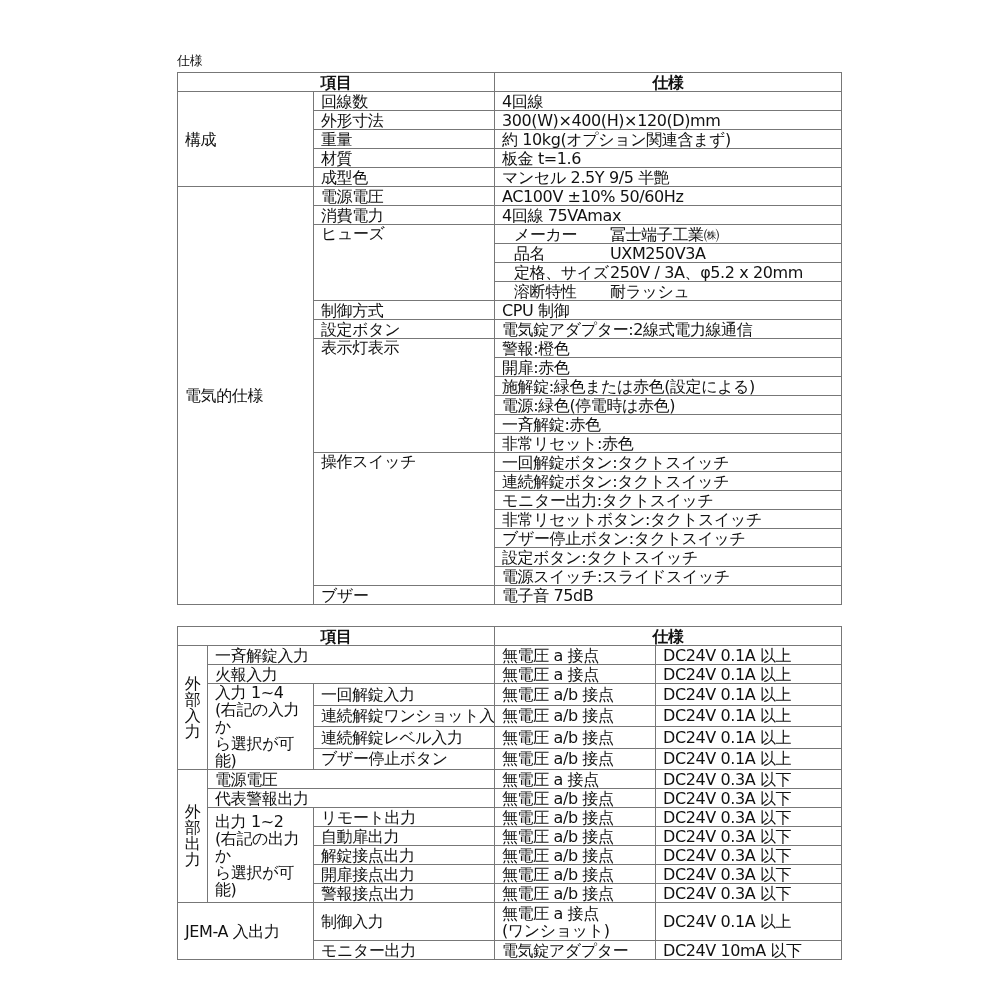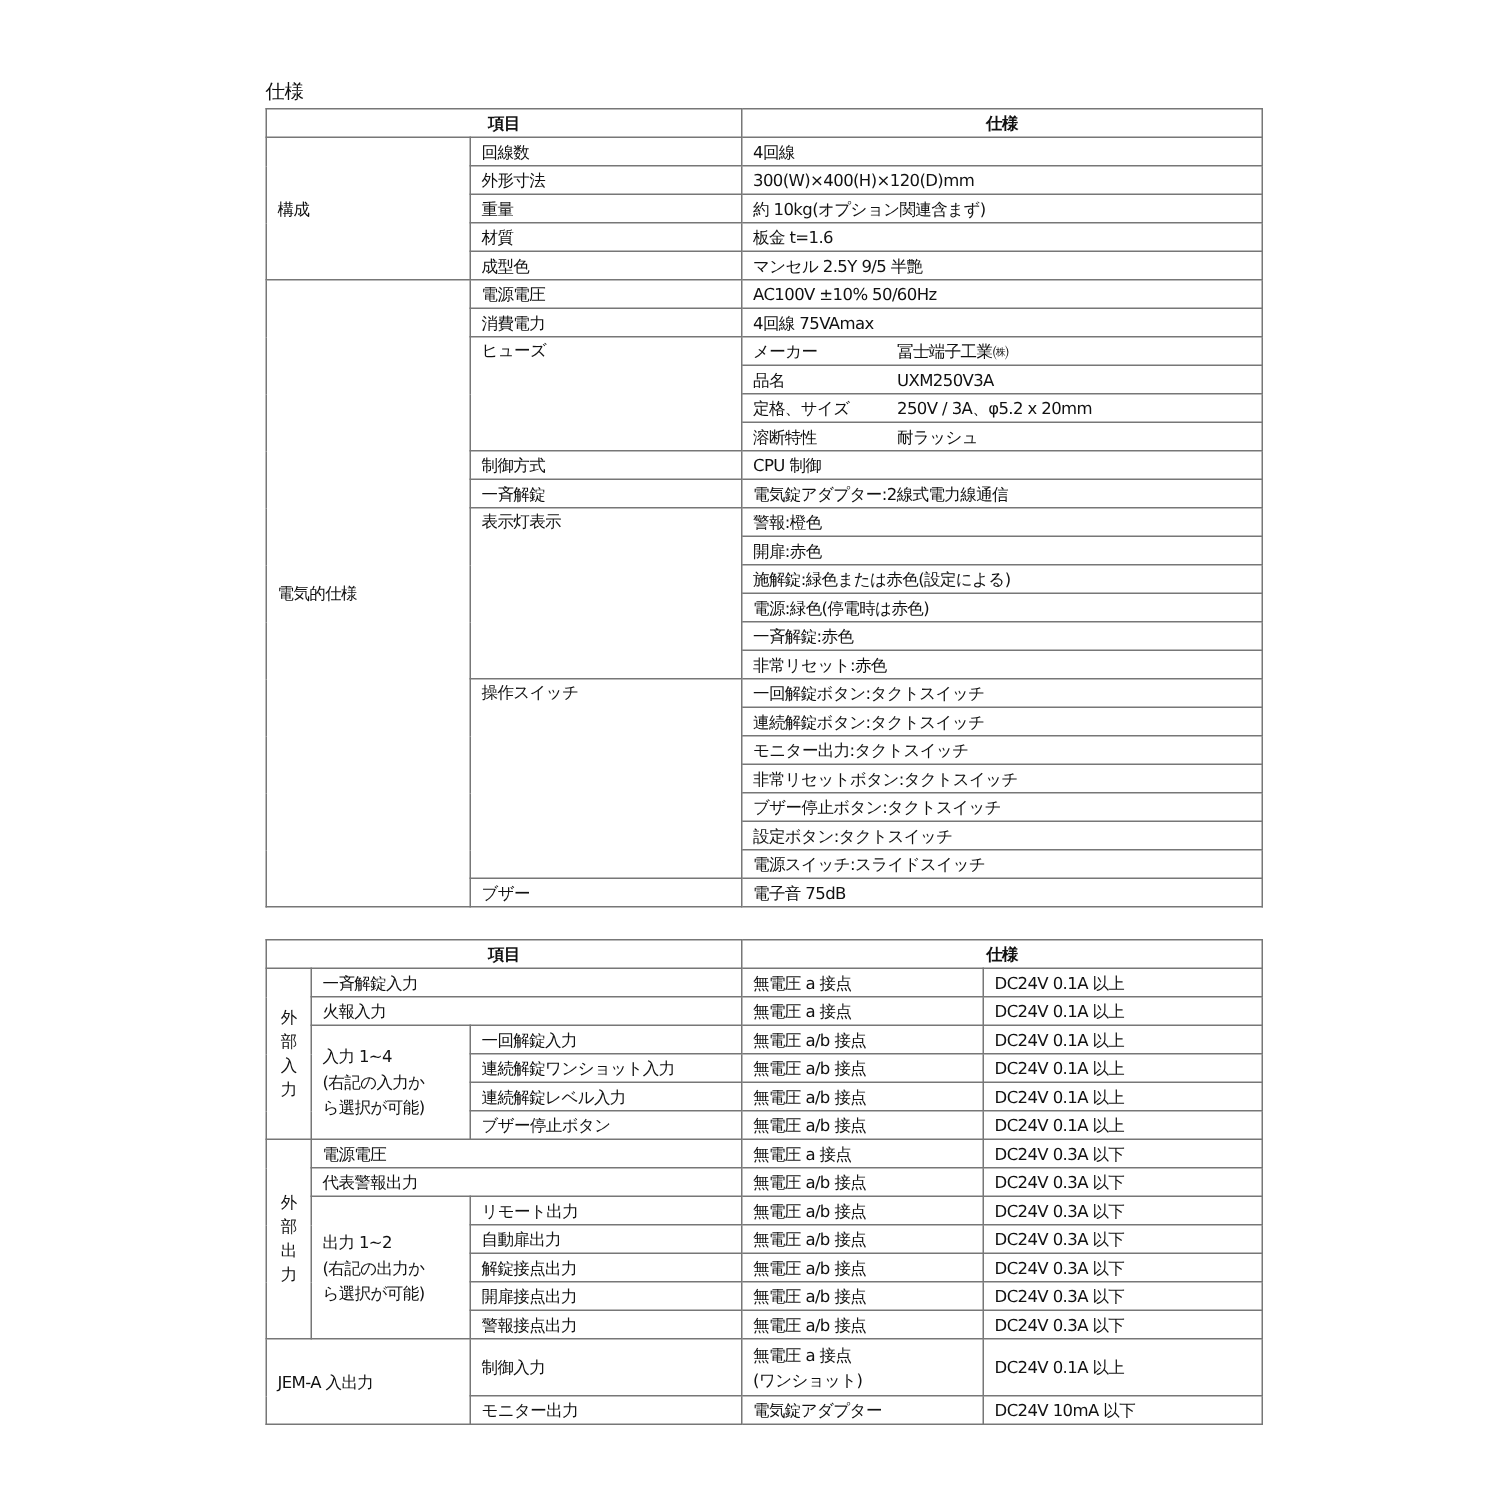--- a/index.html
+++ b/index.html
@@ -1,30 +1,30 @@
 <!DOCTYPE html>
 <html><head>
 <meta charset="utf-8">
 <style>
   html, body { margin:0; padding:0; background:#ffffff; }
   body { width:1000px; height:1000px; position:relative; overflow:hidden;
          font-family:"DejaVu Sans","Liberation Sans",sans-serif; color:#111; }
   .caption { position:absolute; left:177px; top:52px; font-size:13px; letter-spacing:-0.3px; }
-  table { position:absolute; border-collapse:collapse; table-layout:fixed; font-size:11px;border-radius:21px; }
+  table { position:absolute; border-collapse:collapse; table-layout:fixed; font-size:16px;border-radius:21px; }
   td, th { border:1px solid #777; padding:0 0 0 7px; line-height:17px; height:18px;
            white-space:nowrap; overflow:hidden; vertical-align:middle; font-weight:normal; text-align:left; letter-spacing:-0.4px; }
   th { text-align:center; font-weight:bold; padding:0; }
   #t1 { left:177px; top:72px; width:664px; }
   #t1 td, #t1 th { height:18px; }
   #t2 { left:177px; top:626px; width:664px; }
   #t2 td, #t2 th { height:18px; }
   .vert { text-align:center; padding:0; white-space:normal; line-height:16px; }
   .vert span { display:block; }
   .wrap { white-space:normal; line-height:17px; }
-  .fuse-k { display:inline-block; width:96px; }
+  .fuse-k { display:inline-block; width:96px;margin-left:12px; }
   .tall { height:37px !important; }
 </style>
 </head>
 <body>
 
 <div class="caption">仕様</div>
 
 <table id="t1">
   <colgroup>
       <col style="width:136px">
@@ -79,21 +79,21 @@
     <td><span class="fuse-k">定格、サイズ</span><span>250V / 3A、φ5.2 x 20mm</span></td>
   </tr>
   <tr>
     <td><span class="fuse-k">溶断特性</span><span>耐ラッシュ</span></td>
   </tr>
   <tr>
     <td>制御方式</td>
     <td>CPU 制御</td>
   </tr>
   <tr>
-    <td>一斉解錠</td>
+    <td>設定ボタン</td>
     <td>電気錠アダプター:2線式電力線通信</td>
   </tr>
   <tr>
     <td rowspan="6" style="vertical-align:top">表示灯表示</td>
     <td>警報:橙色</td>
   </tr>
   <tr>
         <td>開扉:赤色</td>
       </tr>
   <tr>

